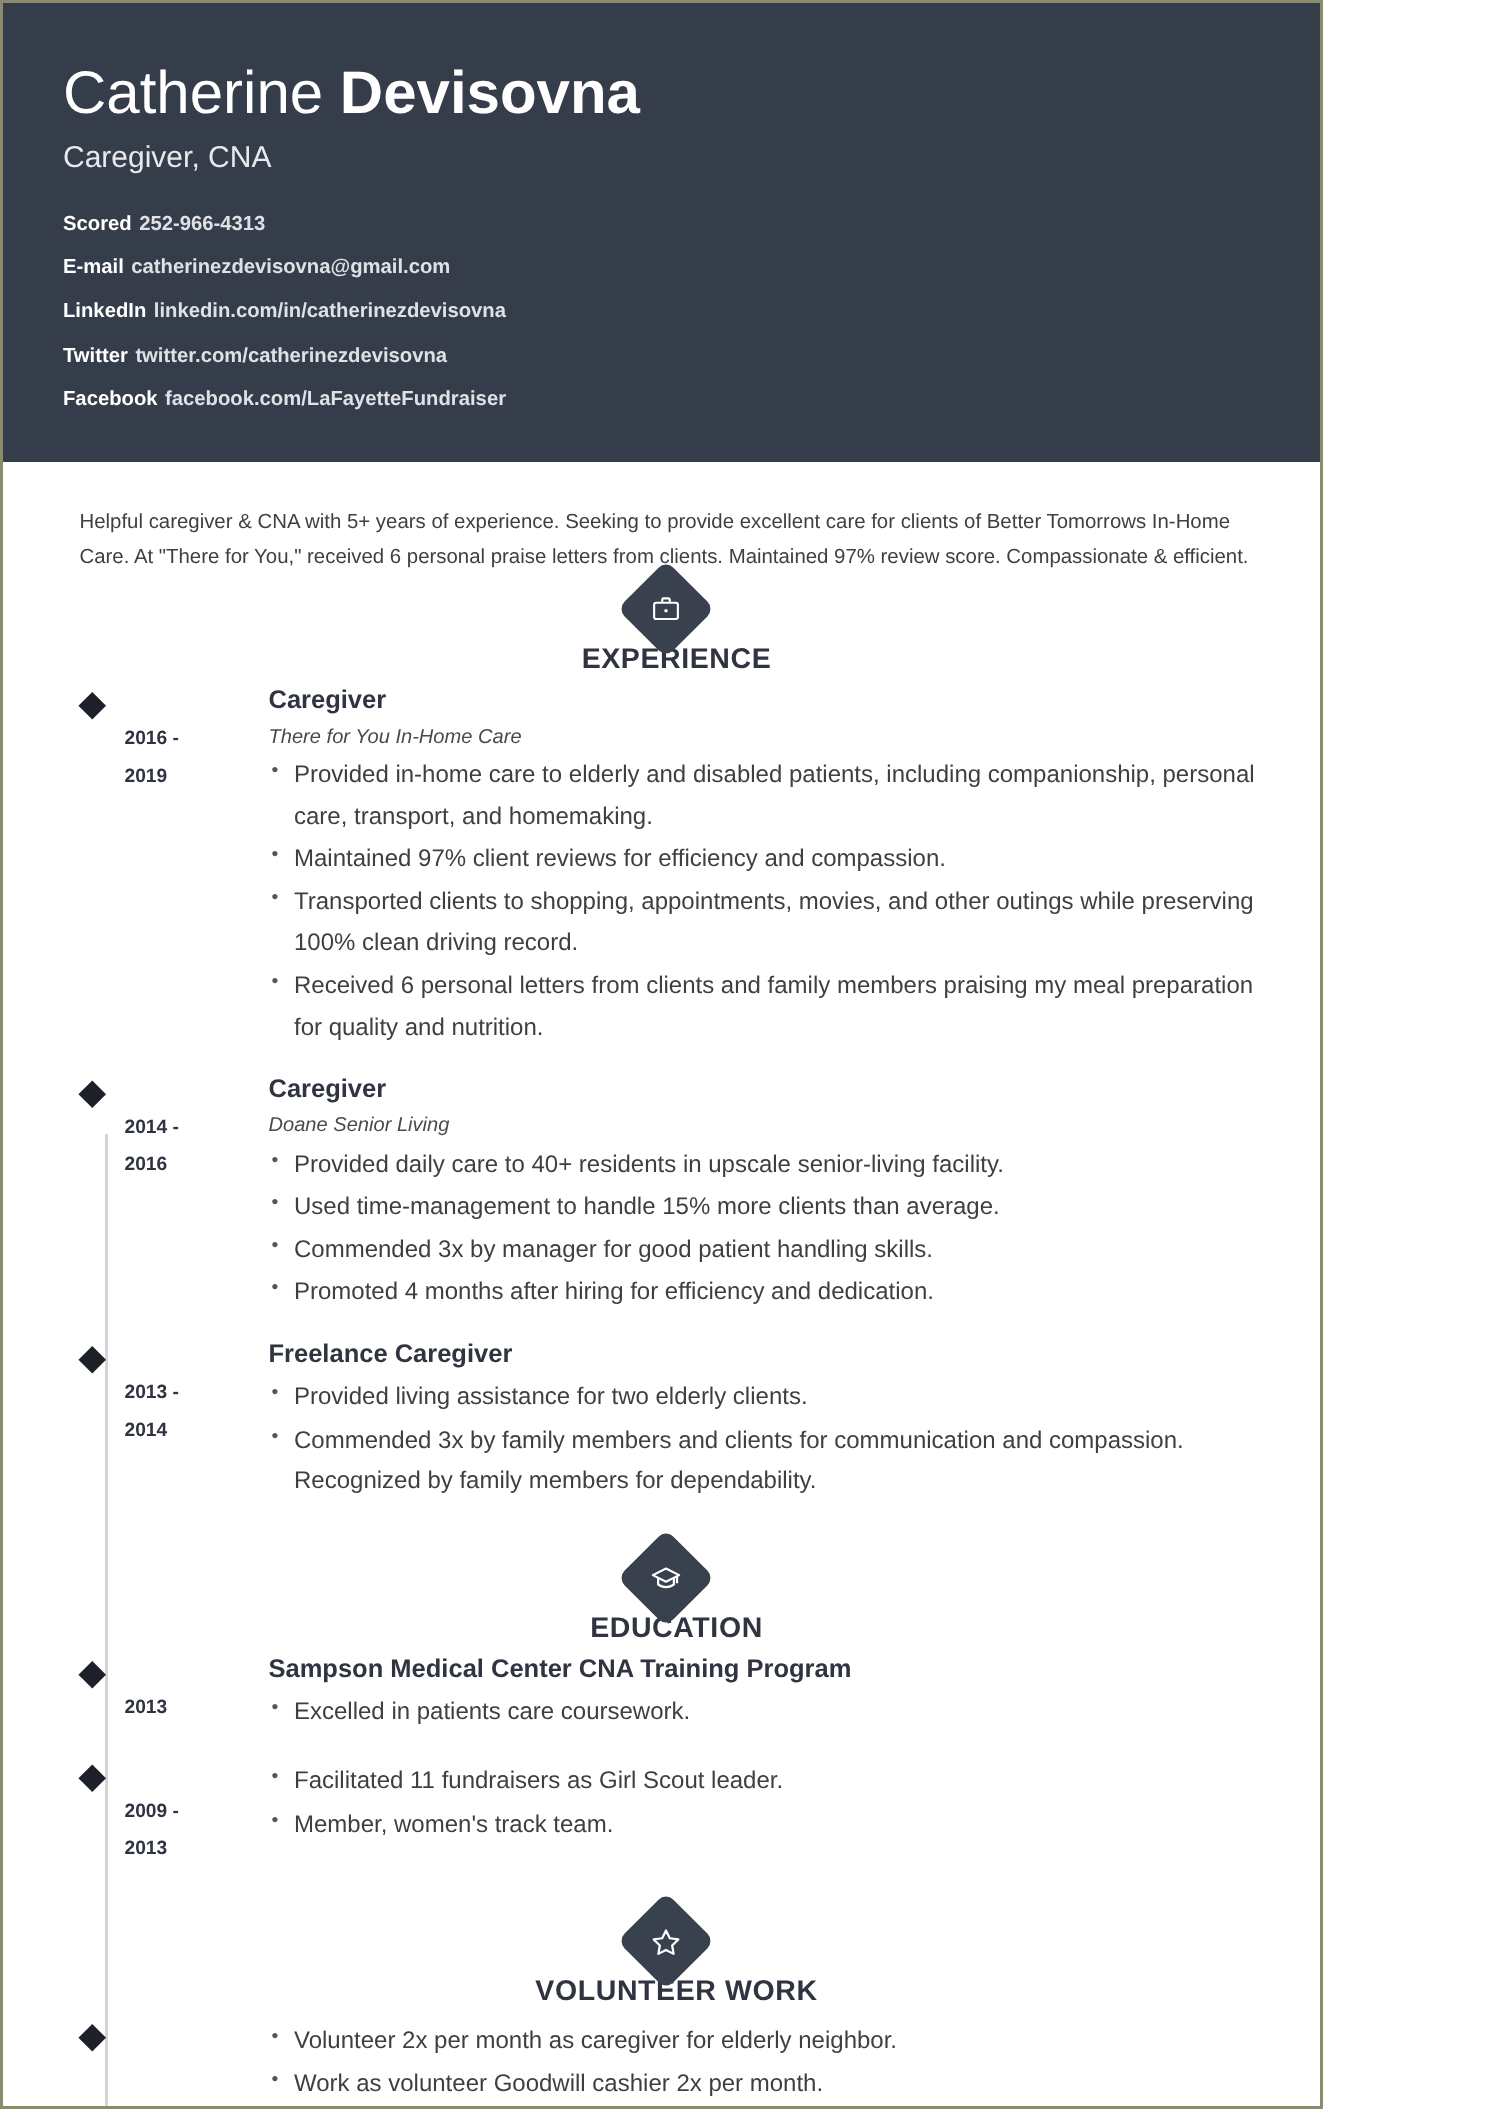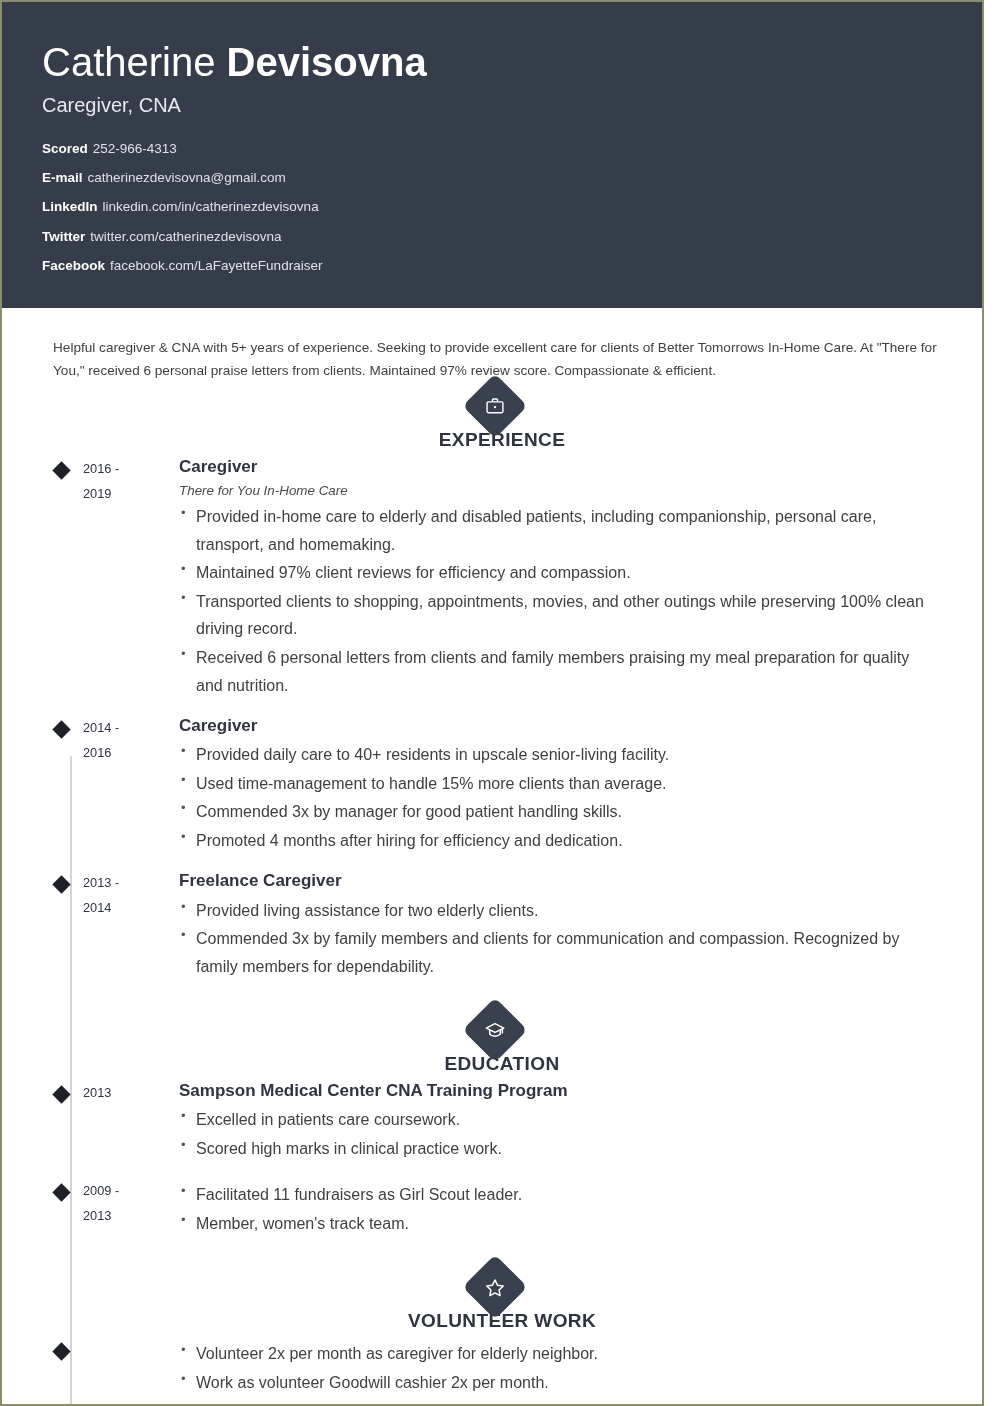--- a/index.html
+++ b/index.html
@@ -7,21 +7,21 @@
     padding: 0;
     background: #ffffff;
   }
   body {
     font-family: "Liberation Sans", sans-serif;
     -webkit-font-smoothing: antialiased;
   }
 
   .page {
     position: relative;
-    width: 984px;
+    width: 882px;
     height: 1406px;
     box-sizing: border-box;
     background: #ffffff;
     border: 2px solid #8a8c6a;
     overflow: hidden;
   }
 
   
   .header {
     background: #353c4a;
@@ -58,21 +58,21 @@
     margin-bottom: 13px;
     line-height: 1.2;
     white-space: nowrap;
   }
   .contact-row .c-label {
     font-weight: 700;
     color: #ffffff;
     margin-right: 5px;
   }
   .contact-row .c-value {
-    font-weight: 400;
+    font-weight: 700;
     color: #dfe1e6;
   }
 
   
   .body-wrap {
     position: relative;
     padding: 0 40px 0 40px;
   }
 
   .summary {
@@ -154,24 +154,25 @@
     top: 9px;
     width: 13px;
     height: 13px;
     background: #1e2029;
     transform: rotate(45deg);
   }
   .entry-date {
     flex: 0 0 96px;
     margin-left: 41px;
     font-size: 12.8px;
-    font-weight: 400;
+    font-weight: 700;
     color: #2f3440;
     line-height: 1.95;
     padding-top: 2px;
+    margin-top: 23px;
   }
   .entry-body {
     flex: 1 1 auto;
     padding-top: 1px;
     max-width: 760px;
   }
   .entry-title {
     font-size: 17px;
     font-weight: 700;
     color: #2f3440;
@@ -285,20 +286,21 @@
         <li class="entry">
           <div class="entry-marker">
               <span class="dot"></span>
             </div>
           <div class="entry-date">
             <div>2014 -</div>
             <div>2016</div>
           </div>
           <div class="entry-body">
             <div class="entry-title">Caregiver</div>
+            <div class="entry-org">Doane Senior Living</div>
             <ul class="bullets">
               <li>Provided daily care to 40+ residents in upscale senior-living facility.</li>
               <li>Used time-management to handle 15% more clients than average.</li>
               <li>Commended 3x by manager for good patient handling skills.</li>
               <li>Promoted 4 months after hiring for efficiency and dedication.</li>
             </ul>
           </div>
         </li>
 
         <li class="entry">
@@ -344,21 +346,20 @@
           <div class="entry-marker">
               <span class="dot"></span>
             </div>
           <div class="entry-date">
             <div>2013</div>
           </div>
           <div class="entry-body">
             <div class="entry-title">Sampson Medical Center CNA Training Program</div>
             <ul class="bullets">
               <li>Excelled in patients care coursework.</li>
-              <li>Scored high marks in clinical practice work.</li>
             </ul>
           </div>
         </li>
 
         <li class="entry">
           <div class="entry-marker">
               <span class="dot"></span>
             </div>
           <div class="entry-date">
             <div>2009 -</div>

